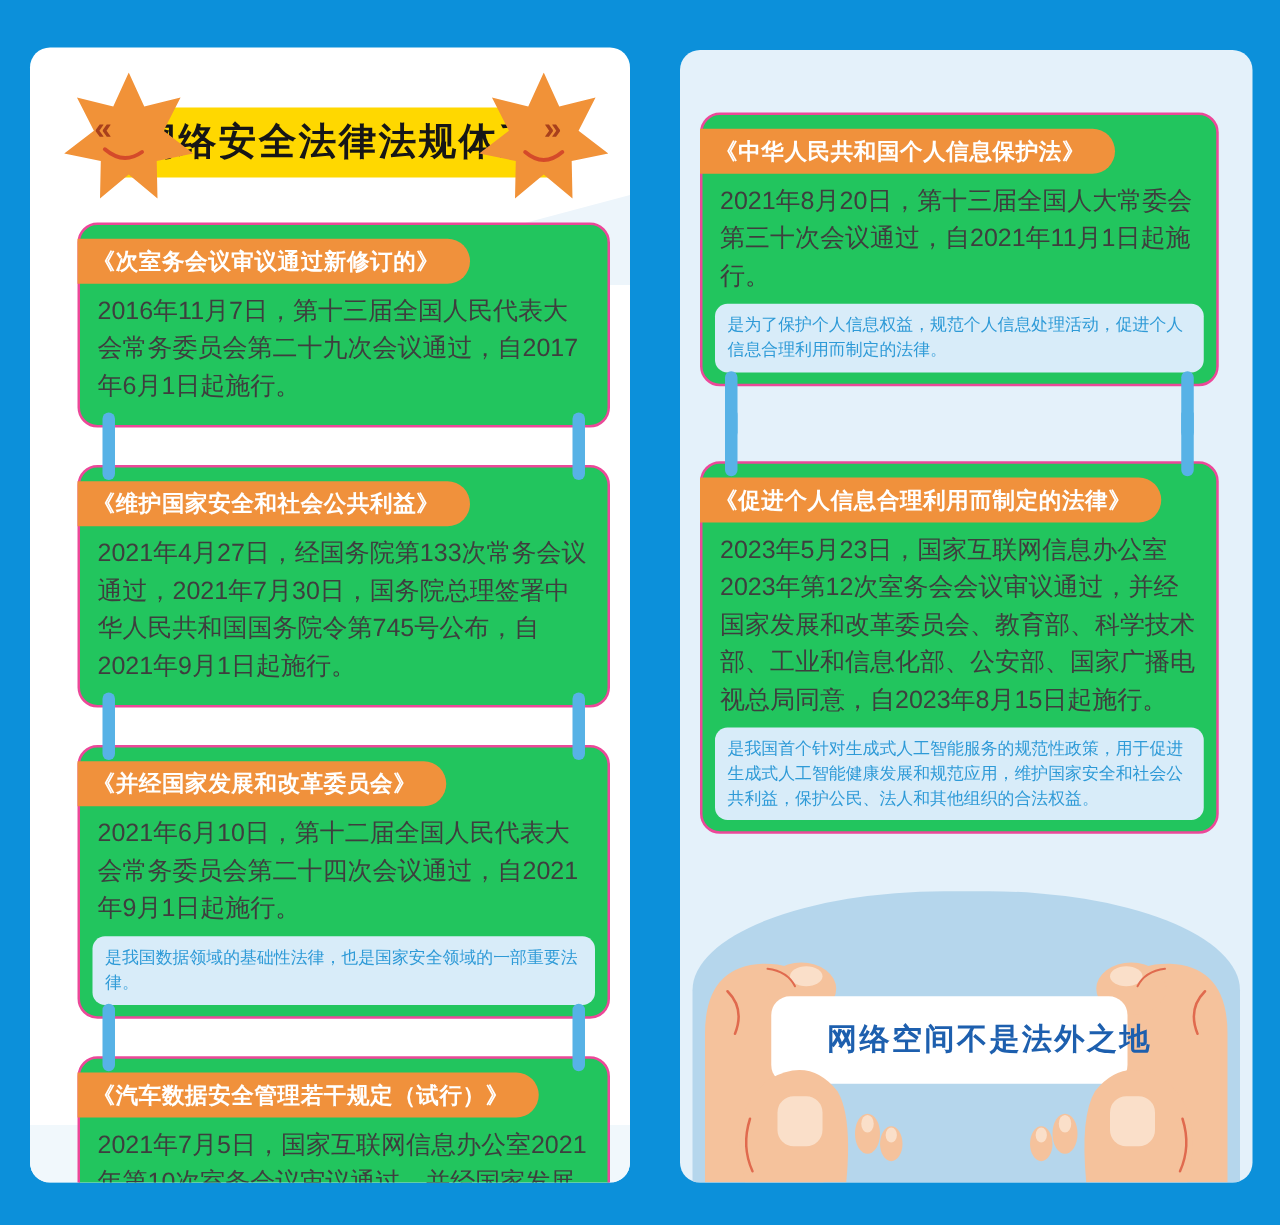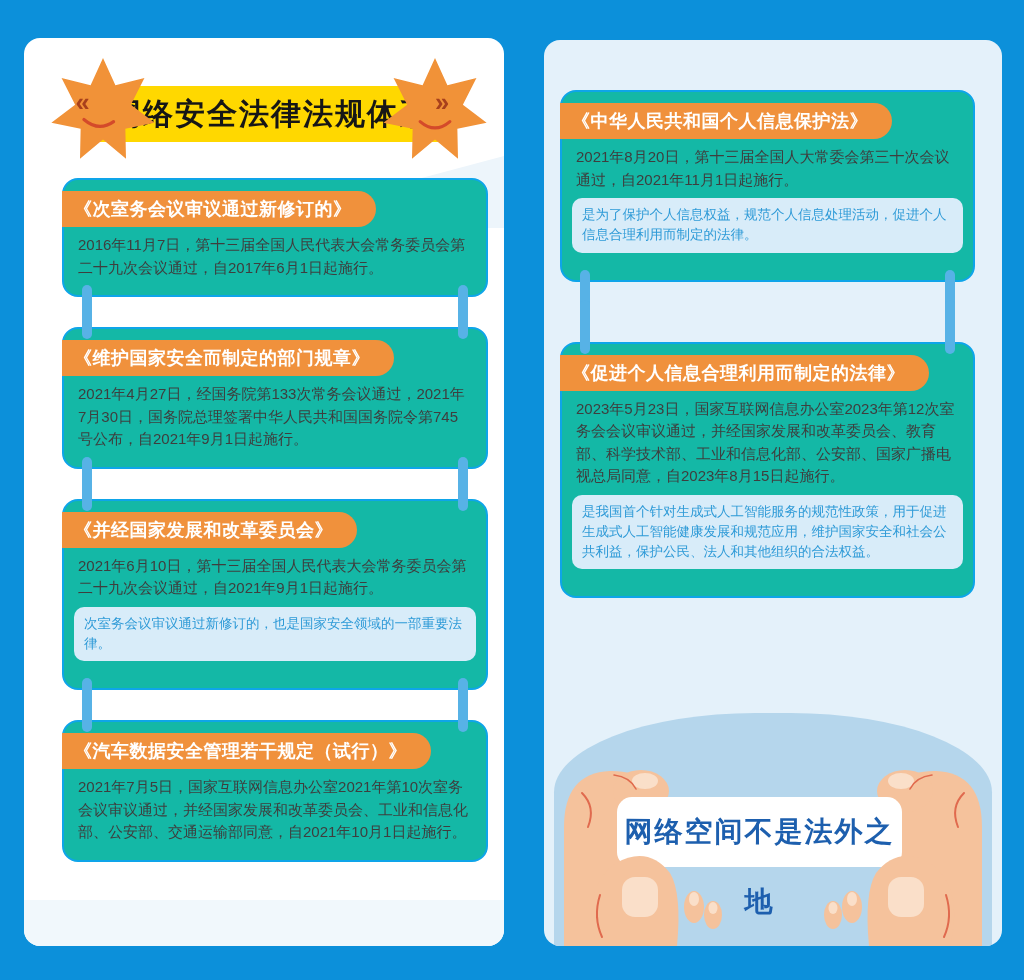--- a/index.html
+++ b/index.html
@@ -23,44 +23,44 @@
   .star{position:absolute;width:106px;height:106px;top:20px;z-index:2;}
   .star-l{left:26px;}
   .star-r{right:16px;}
   .quote{font-size:24px;font-weight:bold;fill:#a8401c;}
   .smile{fill:none;stroke:#d44a2a;stroke-width:3;stroke-linecap:round;}
 
   
   .cards{position:absolute;}
   .cards-left{left:38px;top:140px;width:426px;}
   .cards-right{left:16px;top:50px;width:415px;}
-  .card{position:relative;background:#14b8a6;border:2px solid #0ea5e9;border-radius:16px;
+  .card{position:relative;background:#22c55e;border:2px solid #ec4899;border-radius:16px;
         padding:9px 0 9px 0;z-index:1;}
   .card-title{display:inline-block;margin:2px 0 0 -2px;background:#f0913c;color:#ffffff;
               font-size:18px;font-weight:bold;letter-spacing:.5px;
               padding:6px 24px 6px 12px;border-radius:0 22px 22px 0;}
-  .card-body{margin:7px 14px 7px 14px;font-size:15px;line-height:1.5;color:#3e3e3e;}
-  .card-note{margin:4px 10px 18px 10px;background:#d8ecf9;color:#2e9ad7;border-radius:10px;
+  .card-body{margin:7px 14px 7px 14px;font-size:20px;line-height:1.5;color:#3e3e3e;}
+  .card-note{margin:4px 10px 0 10px;background:#d8ecf9;color:#2e9ad7;border-radius:10px;
              padding:7px 10px;font-size:13.5px;line-height:1.5;}
   .connector-row{position:relative;height:30px;z-index:2;}
   .connector-row .bar{position:absolute;top:-12px;width:10px;height:54px;border-radius:5px;
                       background:#57b2e6;}
   .bar-l{left:20px;}
   .bar-r{right:20px;}
 
   
   .dome{position:absolute;left:10px;right:10px;top:673px;bottom:0;background:#b5d6ec;
         border-radius:46% 46% 0 0 / 34% 34% 0 0;}
   .conclusion{position:absolute;left:34px;right:64px;top:690px;background:#0f81d1;color:#ffffff;
               font-size:20px;font-weight:bold;text-align:center;letter-spacing:1px;
               padding:10px 0;border-radius:26px;z-index:3;}
   .hands{position:absolute;left:0;right:0;top:715px;height:191px;z-index:4;}
   .hands svg{position:absolute;inset:0;}
   .paper-label{position:absolute;left:73px;top:42px;width:285px;height:70px;line-height:70px;
-               text-align:center;font-size:28px;font-weight:900;color:#1d5fae;letter-spacing:2px;}
+               text-align:center;font-size:24px;font-weight:900;color:#1d5fae;letter-spacing:2px;padding-left:32px;}
 </style>
 </head>
 <body>
 
 <div class="poster">
 
   <section class="panel panel-left">
     <div class="deco deco-top"></div>
     <div class="deco deco-bottom"></div>
 
@@ -83,31 +83,31 @@
     <div class="cards cards-left">
       <article class="card">
         <h2 class="card-title">《次室务会议审议通过新修订的》</h2>
         <p class="card-body">2016年11月7日，第十三届全国人民代表大会常务委员会第二十九次会议通过，自2017年6月1日起施行。</p>
       </article>
       <div class="connector-row">
         <span class="bar bar-l"></span>
         <span class="bar bar-r"></span>
       </div>
       <article class="card">
-        <h2 class="card-title">《维护国家安全而制定的部门规章》</h2>
+        <h2 class="card-title">《维护国家安全和社会公共利益》</h2>
         <p class="card-body">2021年4月27日，经国务院第133次常务会议通过，2021年7月30日，国务院总理签署中华人民共和国国务院令第745号公布，自2021年9月1日起施行。</p>
       </article>
       <div class="connector-row">
         <span class="bar bar-l"></span>
         <span class="bar bar-r"></span>
       </div>
       <article class="card">
         <h2 class="card-title">《并经国家发展和改革委员会》</h2>
-        <p class="card-body">2021年6月10日，第十三届全国人民代表大会常务委员会第二十九次会议通过，自2021年9月1日起施行。</p>
-        <p class="card-note">次室务会议审议通过新修订的，也是国家安全领域的一部重要法律。</p>
+        <p class="card-body">2021年6月10日，第十二届全国人民代表大会常务委员会第二十四次会议通过，自2021年9月1日起施行。</p>
+        <p class="card-note">是我国数据领域的基础性法律，也是国家安全领域的一部重要法律。</p>
       </article>
       <div class="connector-row">
         <span class="bar bar-l"></span>
         <span class="bar bar-r"></span>
       </div>
       <article class="card">
         <h2 class="card-title">《汽车数据安全管理若干规定（试行）》</h2>
         <p class="card-body">2021年7月5日，国家互联网信息办公室2021年第10次室务会议审议通过，并经国家发展和改革委员会、工业和信息化部、公安部、交通运输部同意，自2021年10月1日起施行。</p>
         
       </article>

